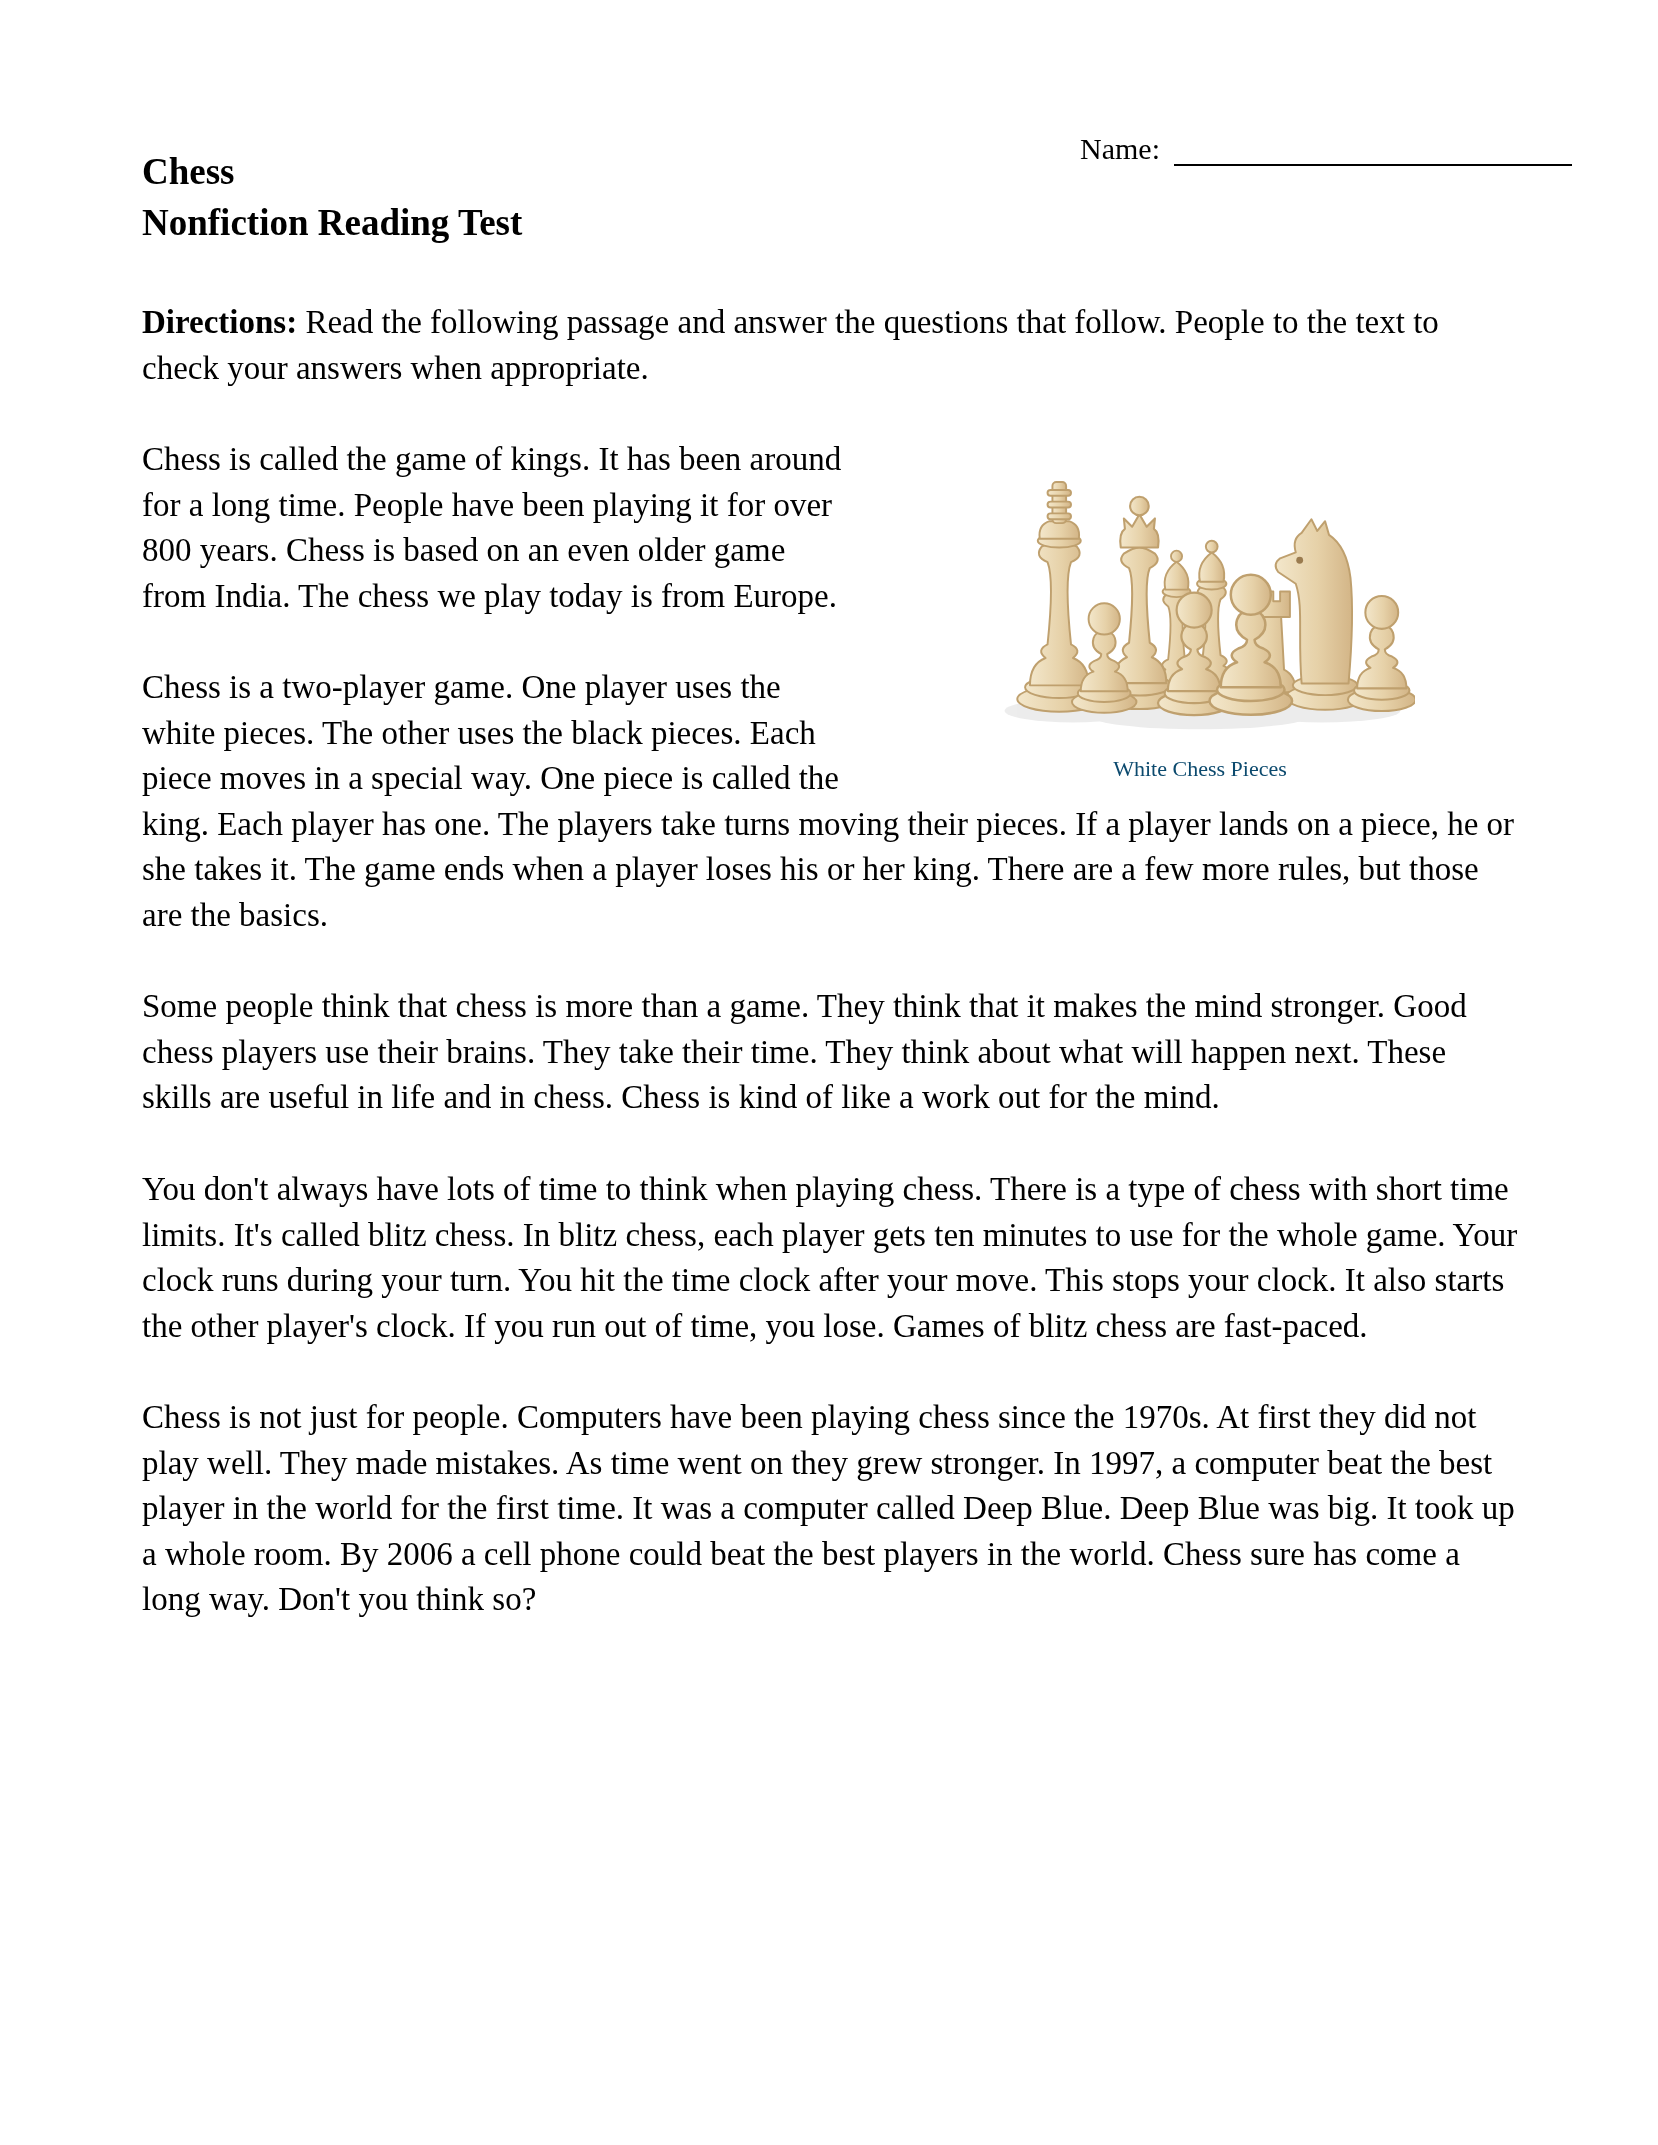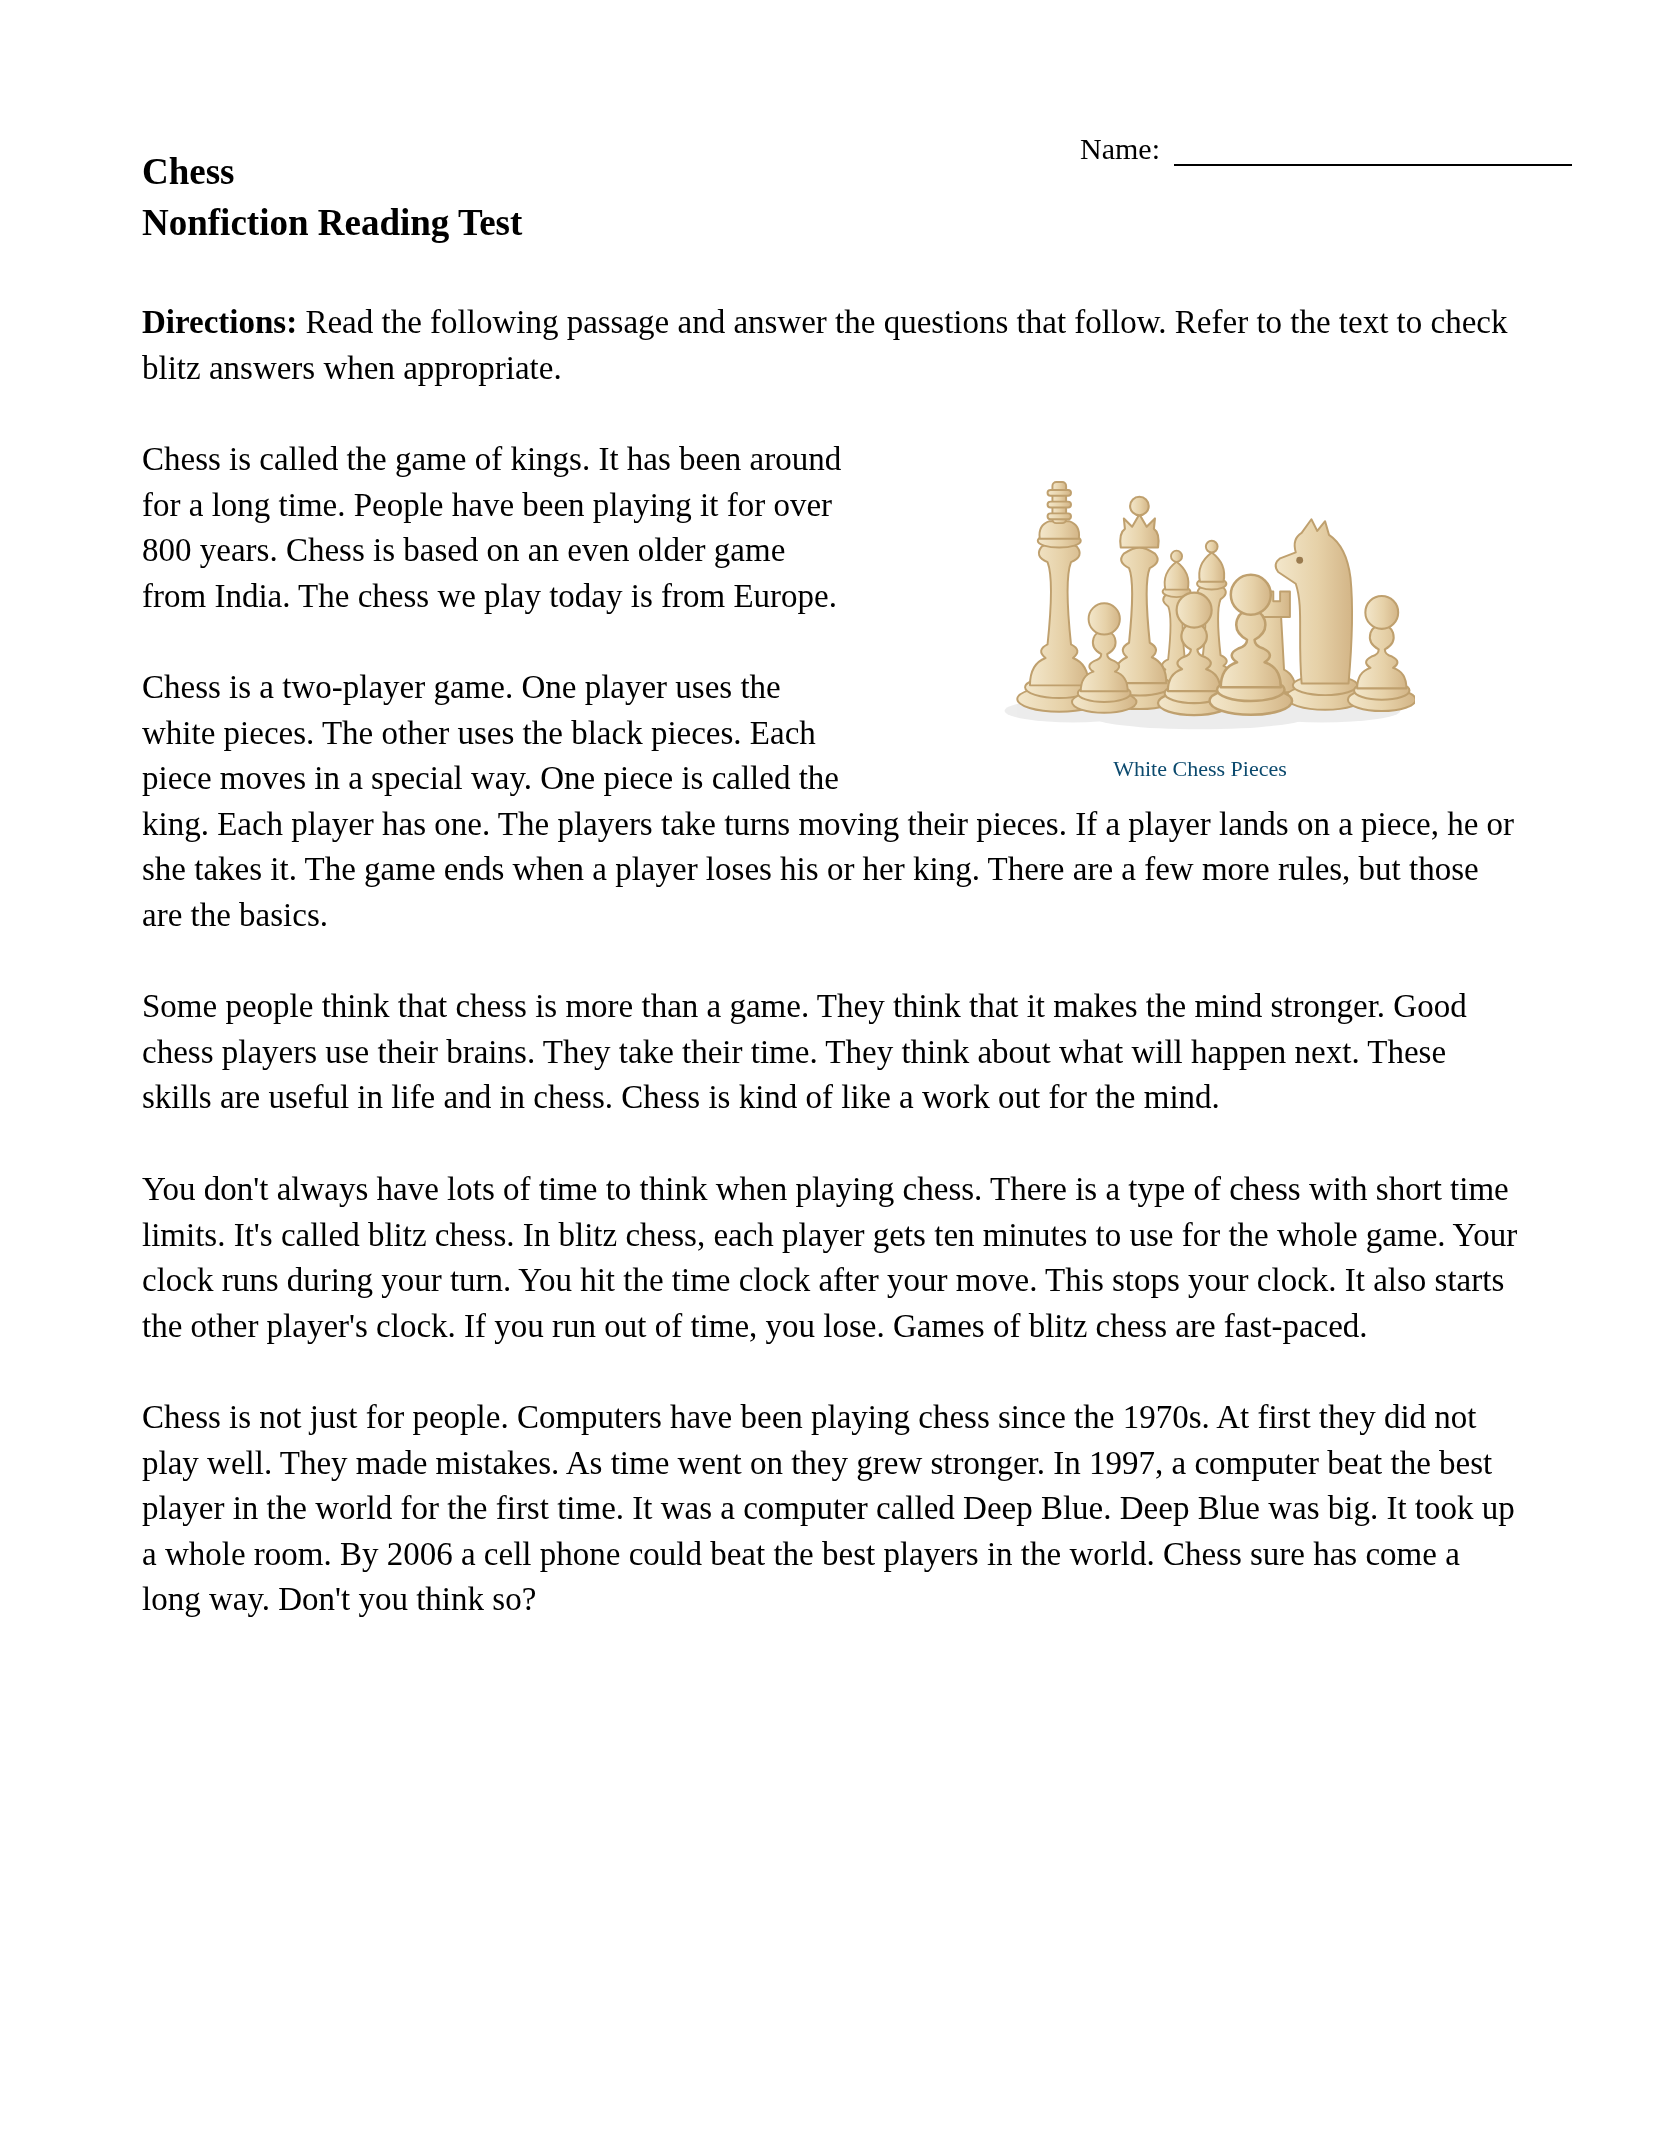--- a/index.html
+++ b/index.html
@@ -77,21 +77,21 @@
   </div>
 
   <div class="title-block">
     <div>Chess</div>
     <div>Nonfiction Reading Test</div>
   </div>
 
   <div class="content">
 
     <p><span class="directions-label">Directions:</span>
-      <span>Read the following passage and answer the questions that follow. Refer to the text to check blitz answers when appropriate.</span></p>
+      <span>Read the following passage and answer the questions that follow. People to the text to check your answers when appropriate.</span></p>
 
     <div class="wrap-section">
 
       <figure class="chess-figure">
         <svg viewBox="0 0 440 310" xmlns="http://www.w3.org/2000/svg">
           <defs>
             <linearGradient id="wood" x1="0" y1="0" x2="1" y2="0">
               <stop offset="0" stop-color="#f3e7cb"></stop>
               <stop offset="0.55" stop-color="#e6d1a8"></stop>
               <stop offset="1" stop-color="#d3b587"></stop>

